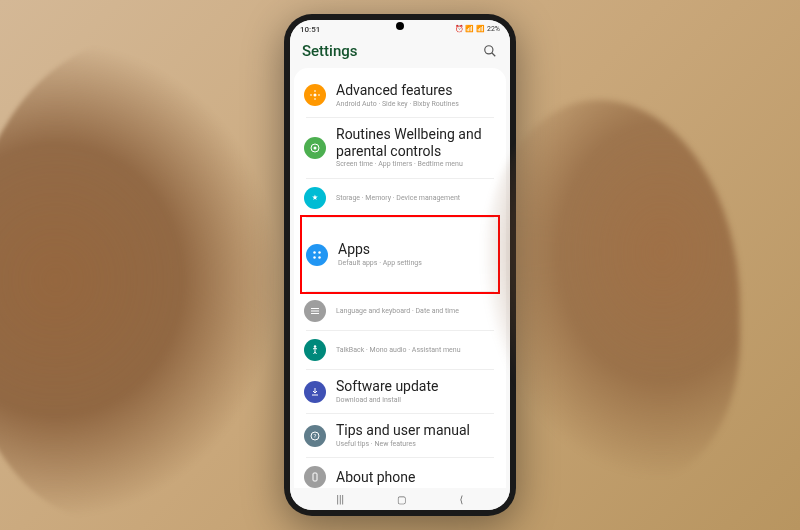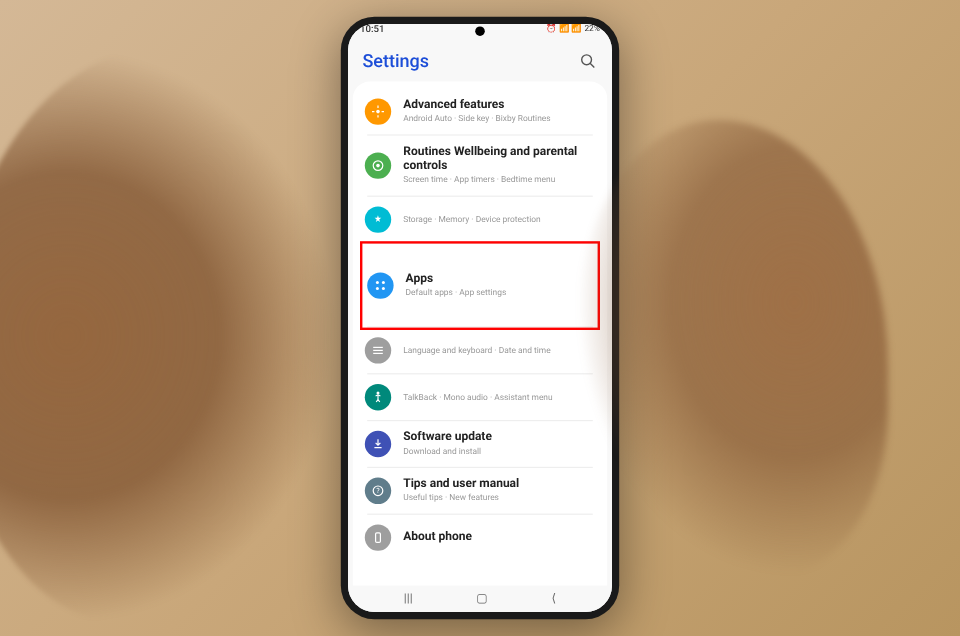--- a/index.html
+++ b/index.html
@@ -39,36 +39,36 @@
       width: 8px;
       height: 8px;
       background: #000;
       border-radius: 50%;
       z-index: 10;
     }
     .status-bar {
       height: 18px;
       display: flex;
       justify-content: space-between;
-      align-items: flex-start;
+      align-items: center;
       padding: 0 10px;
       font-size: 8px;
       color: #333;
       background: #f8f8f8;
     }
     .status-left { font-weight: 500; }
     .status-right { display: flex; gap: 2px; align-items: center; font-size: 7px; }
     .header {
       display: flex;
       justify-content: space-between;
       align-items: center;
       padding: 4px 12px 8px;
       background: #f8f8f8;
     }
-    .header-title { font-size: 15px; font-weight: 500; color: #1d4ed8; }
+    .header-title { font-size: 15px; font-weight: 500; color: #14532d; }
     .search-btn { width: 16px; height: 16px; display: flex; align-items: center; justify-content: center; }
     .settings-list {
       background: #fff;
       border-radius: 14px 14px 0 0;
       margin: 0 4px;
       padding-top: 6px;
       height: calc(100% - 68px);
       overflow: hidden;
     }
     .setting-item {
@@ -87,21 +87,21 @@
       width: 22px;
       height: 22px;
       border-radius: 50%;
       display: flex;
       align-items: center;
       justify-content: center;
       flex-shrink: 0;
     }
     .icon-circle svg { width: 12px; height: 12px; }
     .item-text { flex: 1; min-width: 0; }
-    .item-title { font-size: 10px; font-weight: 700; color: #222; line-height: 1.2; }
+    .item-title { font-size: 14px; font-weight: 400; color: #222; line-height: 1.2; }
     .item-subtitle { font-size: 7px; color: #999; line-height: 1.3; margin-top: 1px; }
     .divider { height: 1px; background: #eee; margin: 0 12px; }
     .nav-bar {
       position: absolute;
       bottom: 0;
       left: 0;
       right: 0;
       height: 22px;
       display: flex;
       justify-content: space-around;
@@ -191,21 +191,21 @@
       </div>
       <div class="divider"></div>
 
       <div class="setting-item">
         <div class="icon-circle" style="background:#00bcd4">
           <svg viewBox="0 0 24 24" fill="#fff">
               <path d="M12 2l2 6h6l-5 4 2 6-5-4-5 4 2-6-5-4h6z" transform="scale(0.7) translate(5,5)"></path>
             </svg>
         </div>
         <div class="item-text">
-          <div class="item-subtitle">Storage · Memory · Device protection</div>
+          <div class="item-subtitle">Storage · Memory · Device management</div>
         </div>
       </div>
       <div class="divider"></div>
 
       <div class="setting-item highlighted">
         <div class="icon-circle" style="background:#2196f3">
           <svg viewBox="0 0 24 24" fill="#fff">
               <circle cx="7" cy="7" r="2.5"></circle>
               <circle cx="17" cy="7" r="2.5"></circle>
               <circle cx="7" cy="17" r="2.5"></circle>

